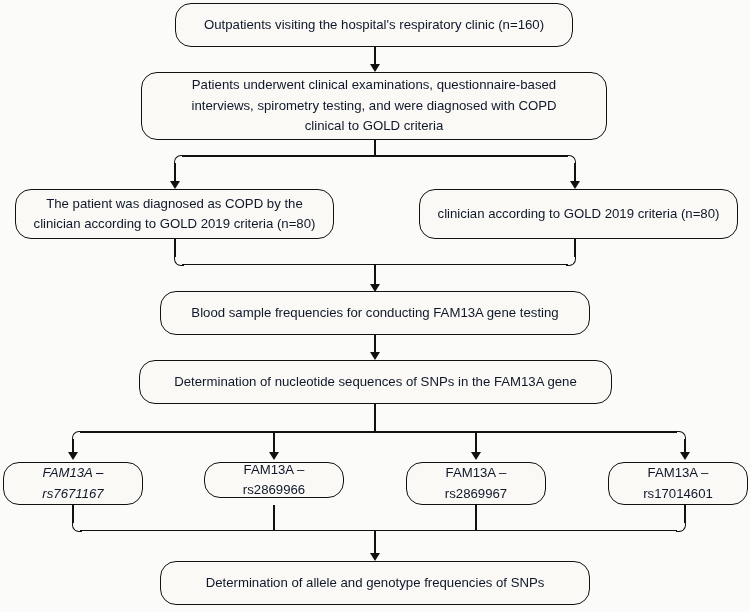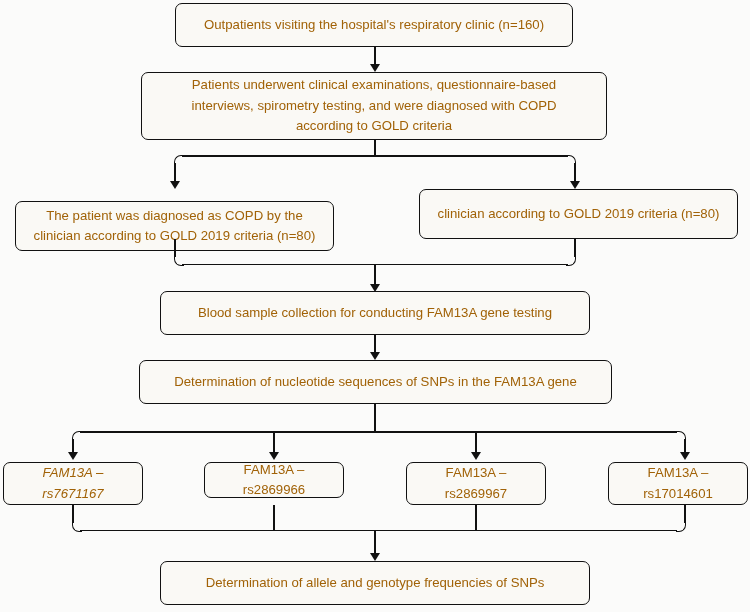--- a/index.html
+++ b/index.html
@@ -13,26 +13,26 @@
     height: 612px;
     background: #fbfbfa;
     font-family: "Liberation Sans", sans-serif;
     overflow: hidden;
   }
   .node {
     position: absolute;
     box-sizing: border-box;
     background: #faf9f5;
     border: 1.8px solid #111111;
-    border-radius: 7px;
+    border-radius: 16px;
     display: flex;
     align-items: center;
     justify-content: center;
     text-align: center;
-    color: #a16207;
+    color: #0f172a;
     font-size: 13.2px;
     line-height: 1.55;
     padding: 4px 10px;
   }
   .node span { display: block; }
 
   
   .ln {
     position: absolute;
     background: #111111;
@@ -68,56 +68,56 @@
   <div class="node" style="left:175px; top:3px; width:398px; height:44px;">
     <span>Outpatients visiting the hospital's respiratory clinic (n=160)</span>
   </div>
 
   <div class="ln vline" style="left:374px; top:47px; height:20px;"></div>
   <div class="arrow" style="left:370px; top:64px;"></div>
 
   <div class="node" style="left:141px; top:72px; width:466px; height:68px; flex-direction:column; justify-content:center;">
     <span>Patients underwent clinical examinations, questionnaire-based</span>
     <span>interviews, spirometry testing, and were diagnosed with COPD</span>
-    <span>according to GOLD criteria</span>
+    <span>clinical to GOLD criteria</span>
   </div>
 
   <div class="ln vline" style="left:374px; top:140px; height:16px;"></div>
 
   <div class="ln hline" style="left:182px; top:155px; width:386px;"></div>
 
   <div class="corner tl" style="left:174px; top:155px; width:9px; height:9px;"></div>
 
   <div class="corner tr" style="left:566px; top:155px; width:9px; height:9px;"></div>
 
   <div class="ln vline" style="left:174px; top:163px; height:21px;"></div>
   <div class="arrow" style="left:170px; top:181px;"></div>
 
   <div class="ln vline" style="left:574px; top:163px; height:21px;"></div>
   <div class="arrow" style="left:570px; top:181px;"></div>
 
-  <div class="node" style="left:15px; top:189px; width:319px; height:50px; flex-direction:column; justify-content:center;margin-top:12px;">
+  <div class="node" style="left:15px; top:189px; width:319px; height:50px; flex-direction:column; justify-content:center;">
     <span>The patient was diagnosed as COPD by the</span>
     <span>clinician according to GOLD 2019 criteria (n=80)</span>
   </div>
 
   <div class="node" style="left:419px; top:189px; width:319px; height:50px; flex-direction:column; justify-content:center;">
     <span>clinician according to GOLD 2019 criteria (n=80)</span>
   </div>
 
   <div class="ln vline" style="left:174px; top:239px; height:18px;"></div>
   <div class="ln vline" style="left:574px; top:239px; height:18px;"></div>
   <div class="corner bl" style="left:174px; top:256px; width:9px; height:9px;"></div>
   <div class="corner br" style="left:566px; top:256px; width:9px; height:9px;"></div>
   <div class="ln hline" style="left:182px; top:263.5px; width:386px;"></div>
   <div class="ln vline" style="left:374px; top:264px; height:22px;"></div>
   <div class="arrow" style="left:370px; top:284px;"></div>
 
   <div class="node" style="left:160px; top:291px; width:430px; height:44px;">
-    <span>Blood sample collection for conducting FAM13A gene testing</span>
+    <span>Blood sample frequencies for conducting FAM13A gene testing</span>
   </div>
 
   <div class="ln vline" style="left:374px; top:335px; height:20px;"></div>
   <div class="arrow" style="left:370px; top:352px;"></div>
 
   <div class="node" style="left:139px; top:360px; width:473px; height:44px;text-align:right;">
     <span>Determination of nucleotide sequences of SNPs in the FAM13A gene</span>
   </div>
 
   <div class="ln vline" style="left:374px; top:404px; height:28px;"></div>

